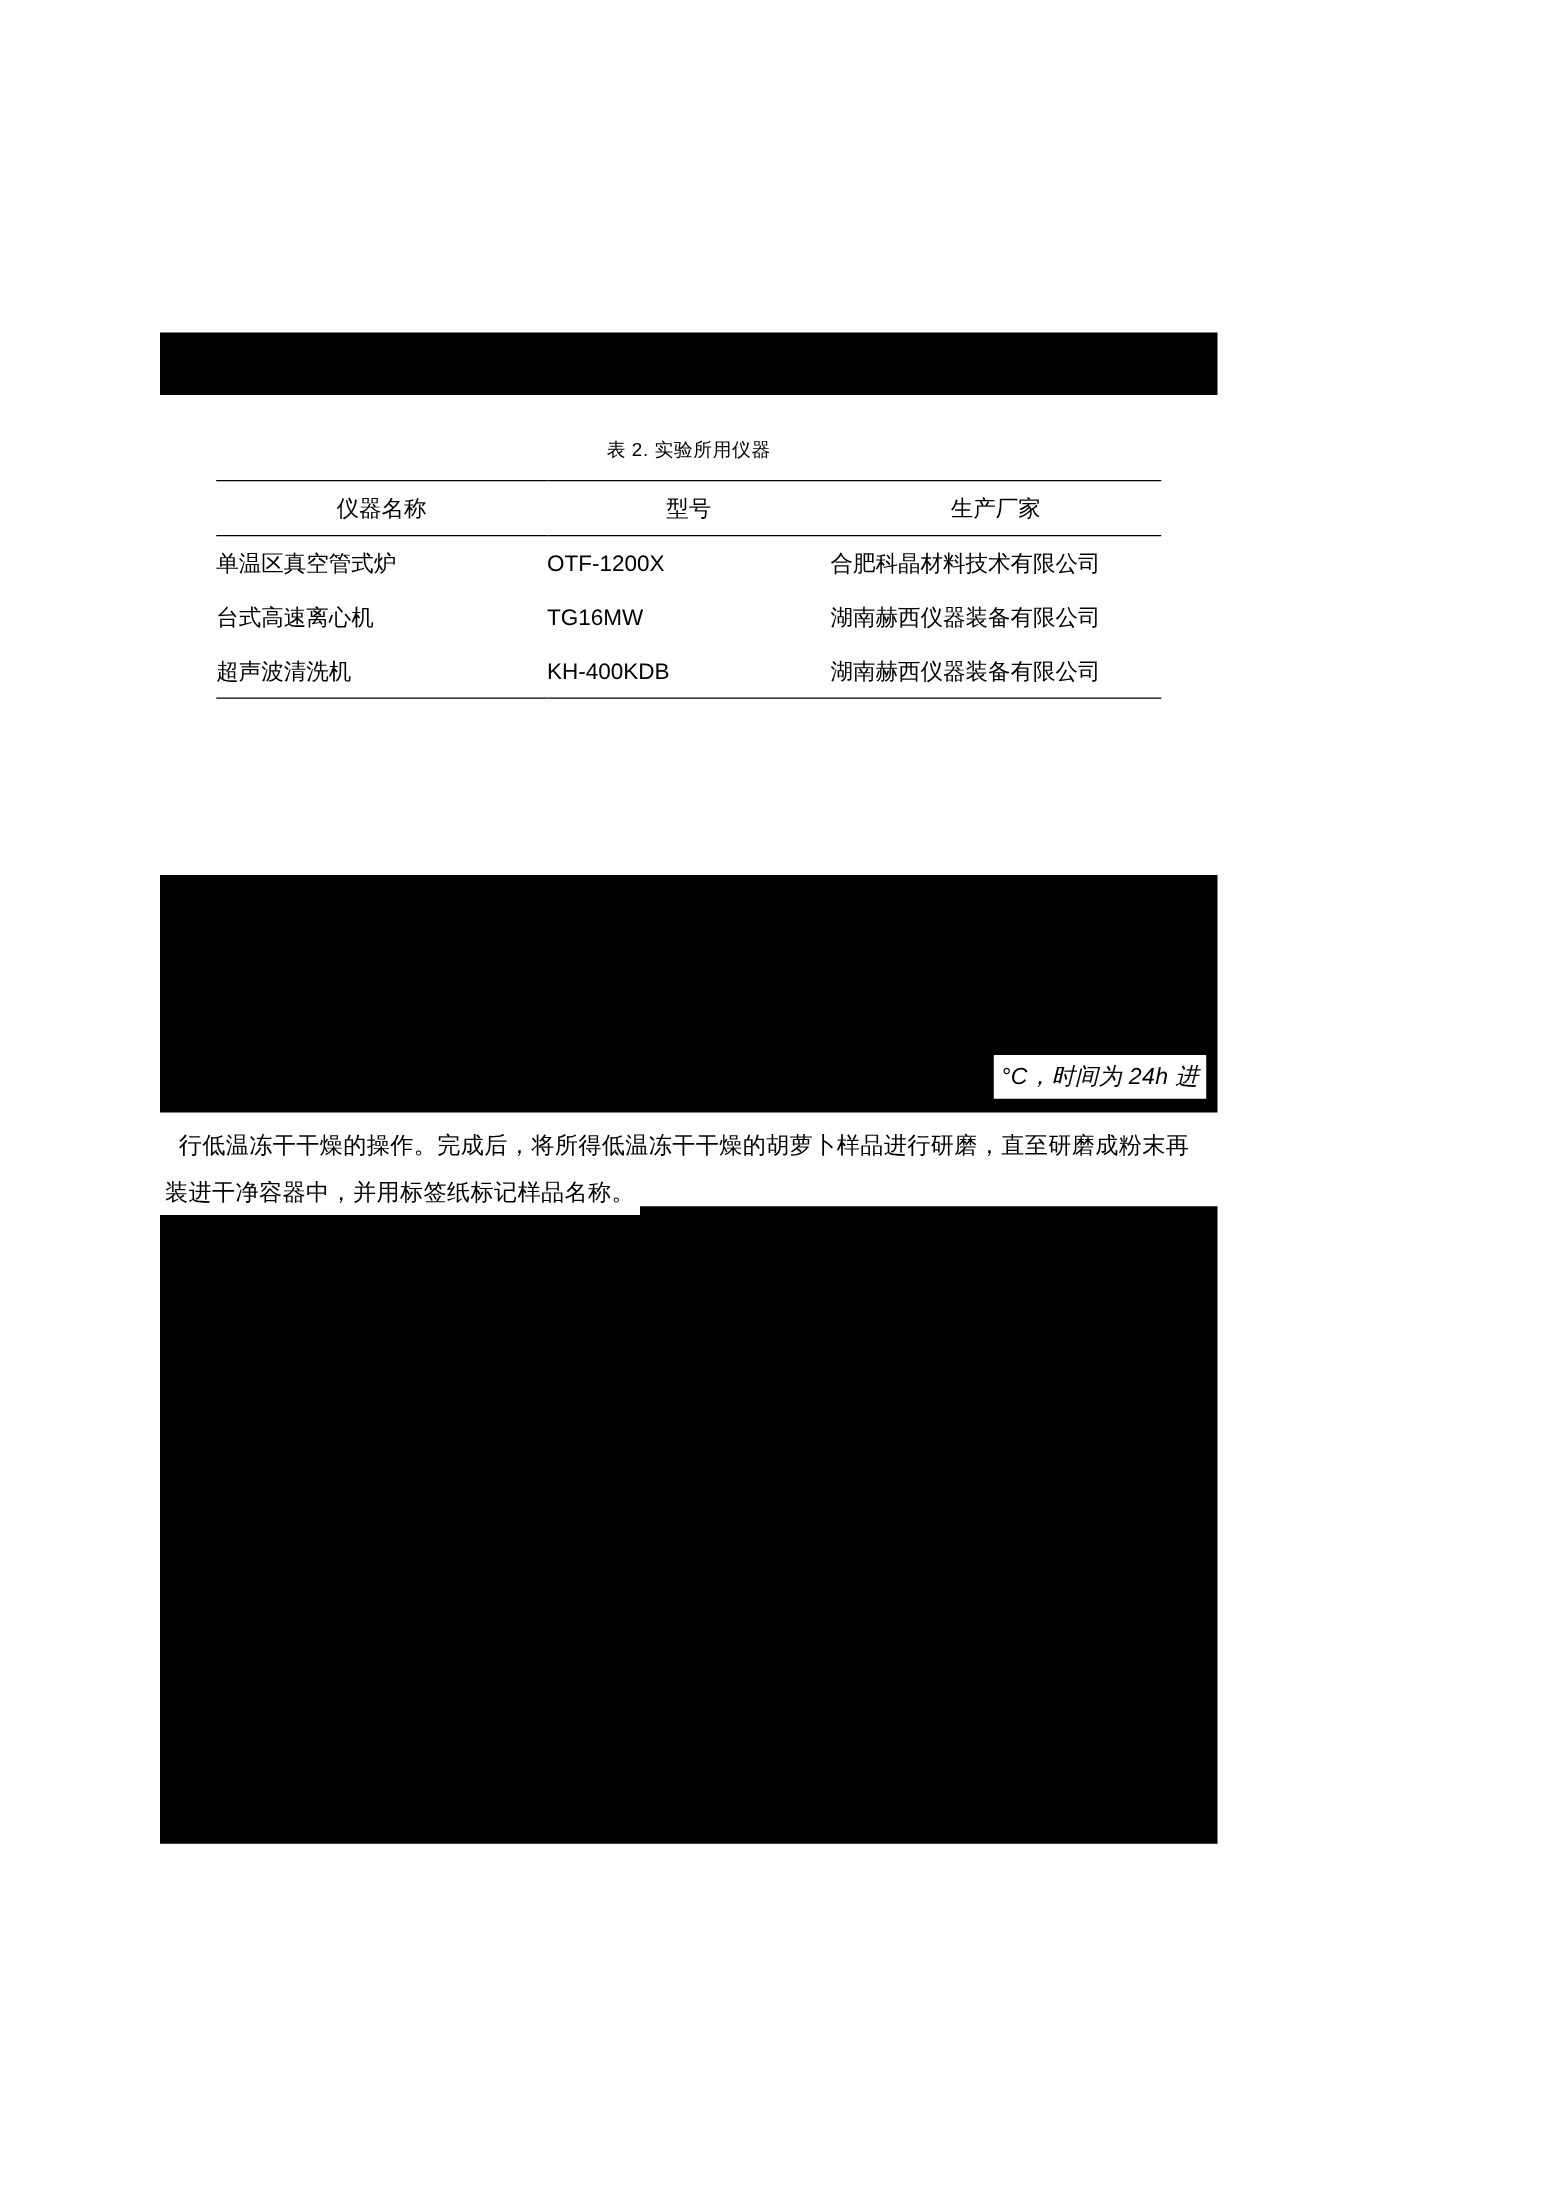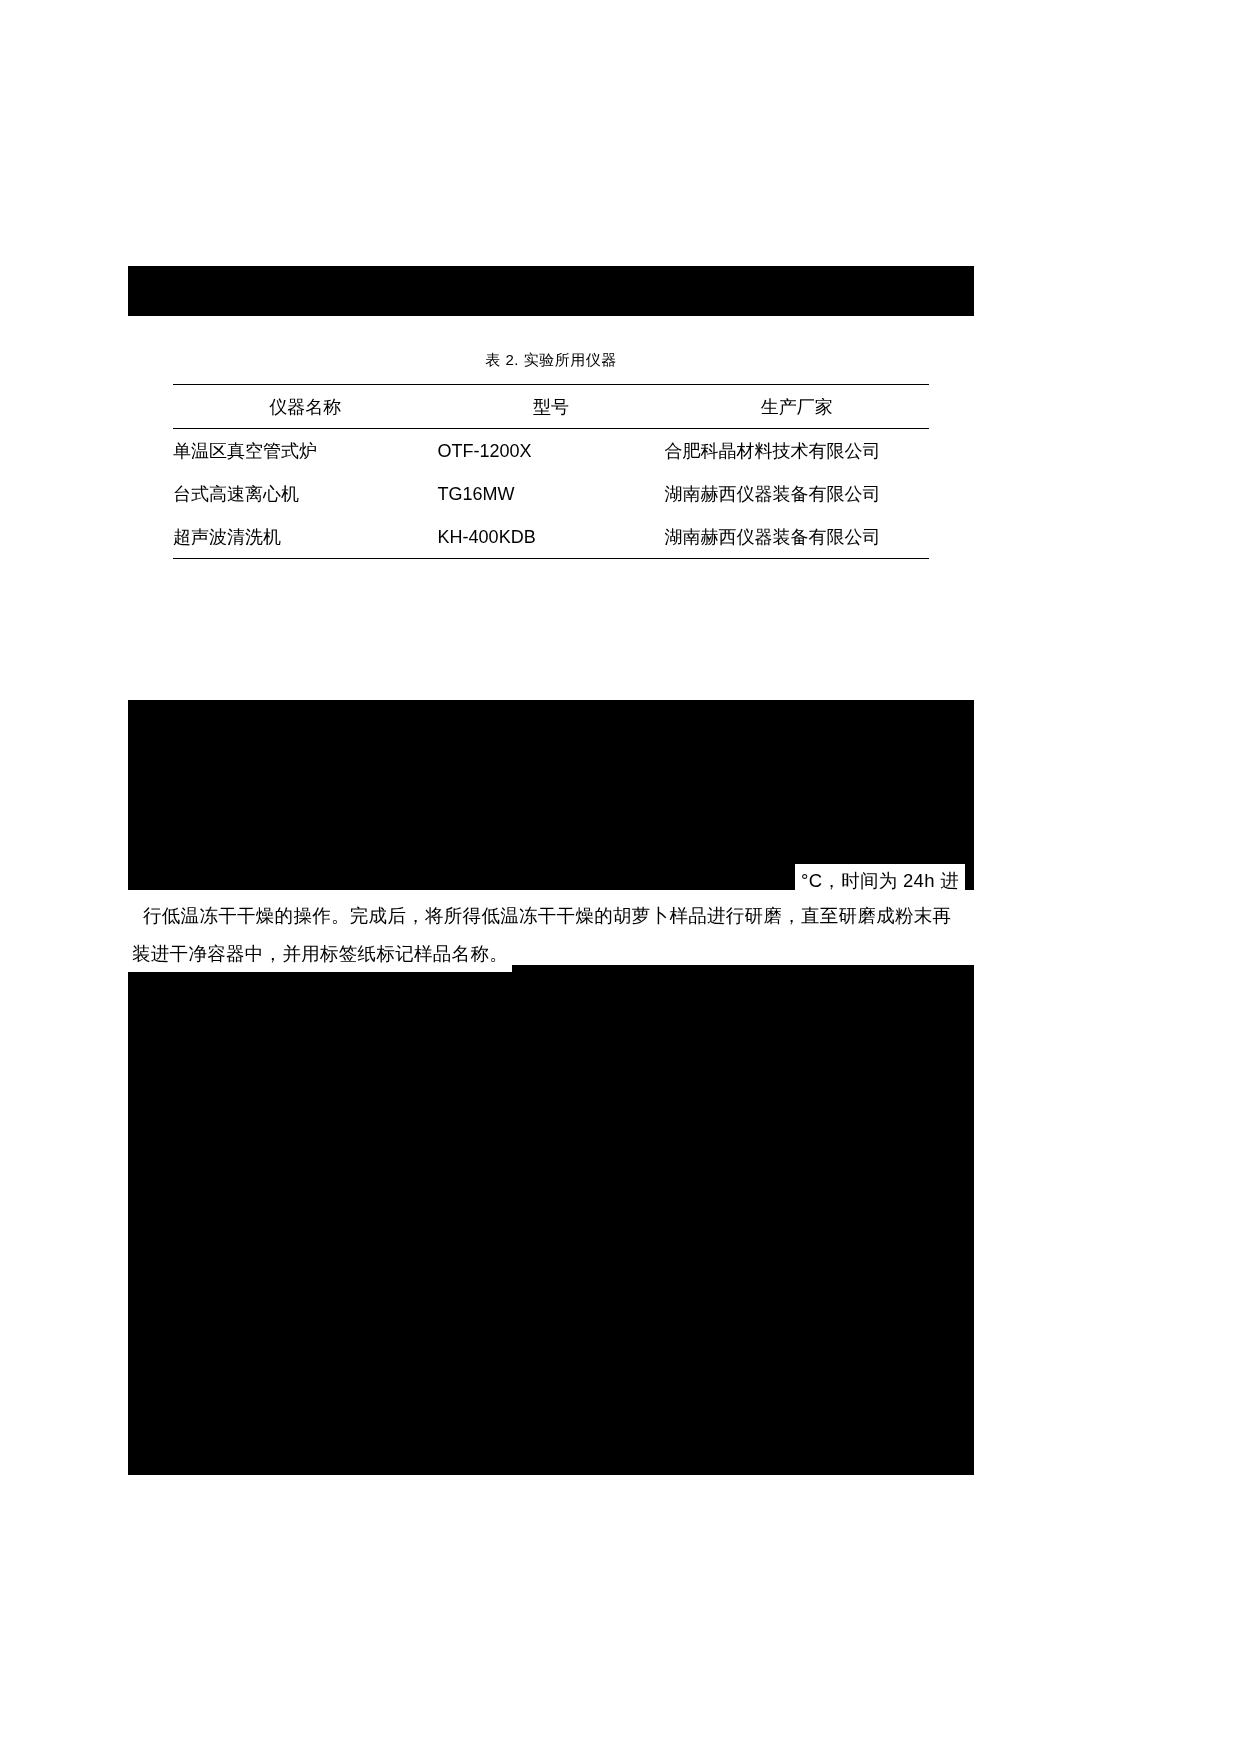--- a/index.html
+++ b/index.html
@@ -92,22 +92,23 @@
     position: absolute;
     font-size: 18.5px;
     line-height: 30px;
     background: #ffffff;
     white-space: nowrap;
     letter-spacing: 0.3px;
   }
 
   #body-line-1 {
     left: 795px;
-    top: 864px;
+    top: 844px;
     padding: 2px 6px 3px 6px;
+    font-style: italic;
   }
   #body-line-2 {
     left: 128px;
     top: 898px;
     padding: 3px 4px 3px 4px;
     width: 848px;
     box-sizing: border-box;
     margin-left: 11px;
   }
   #body-line-3 {

